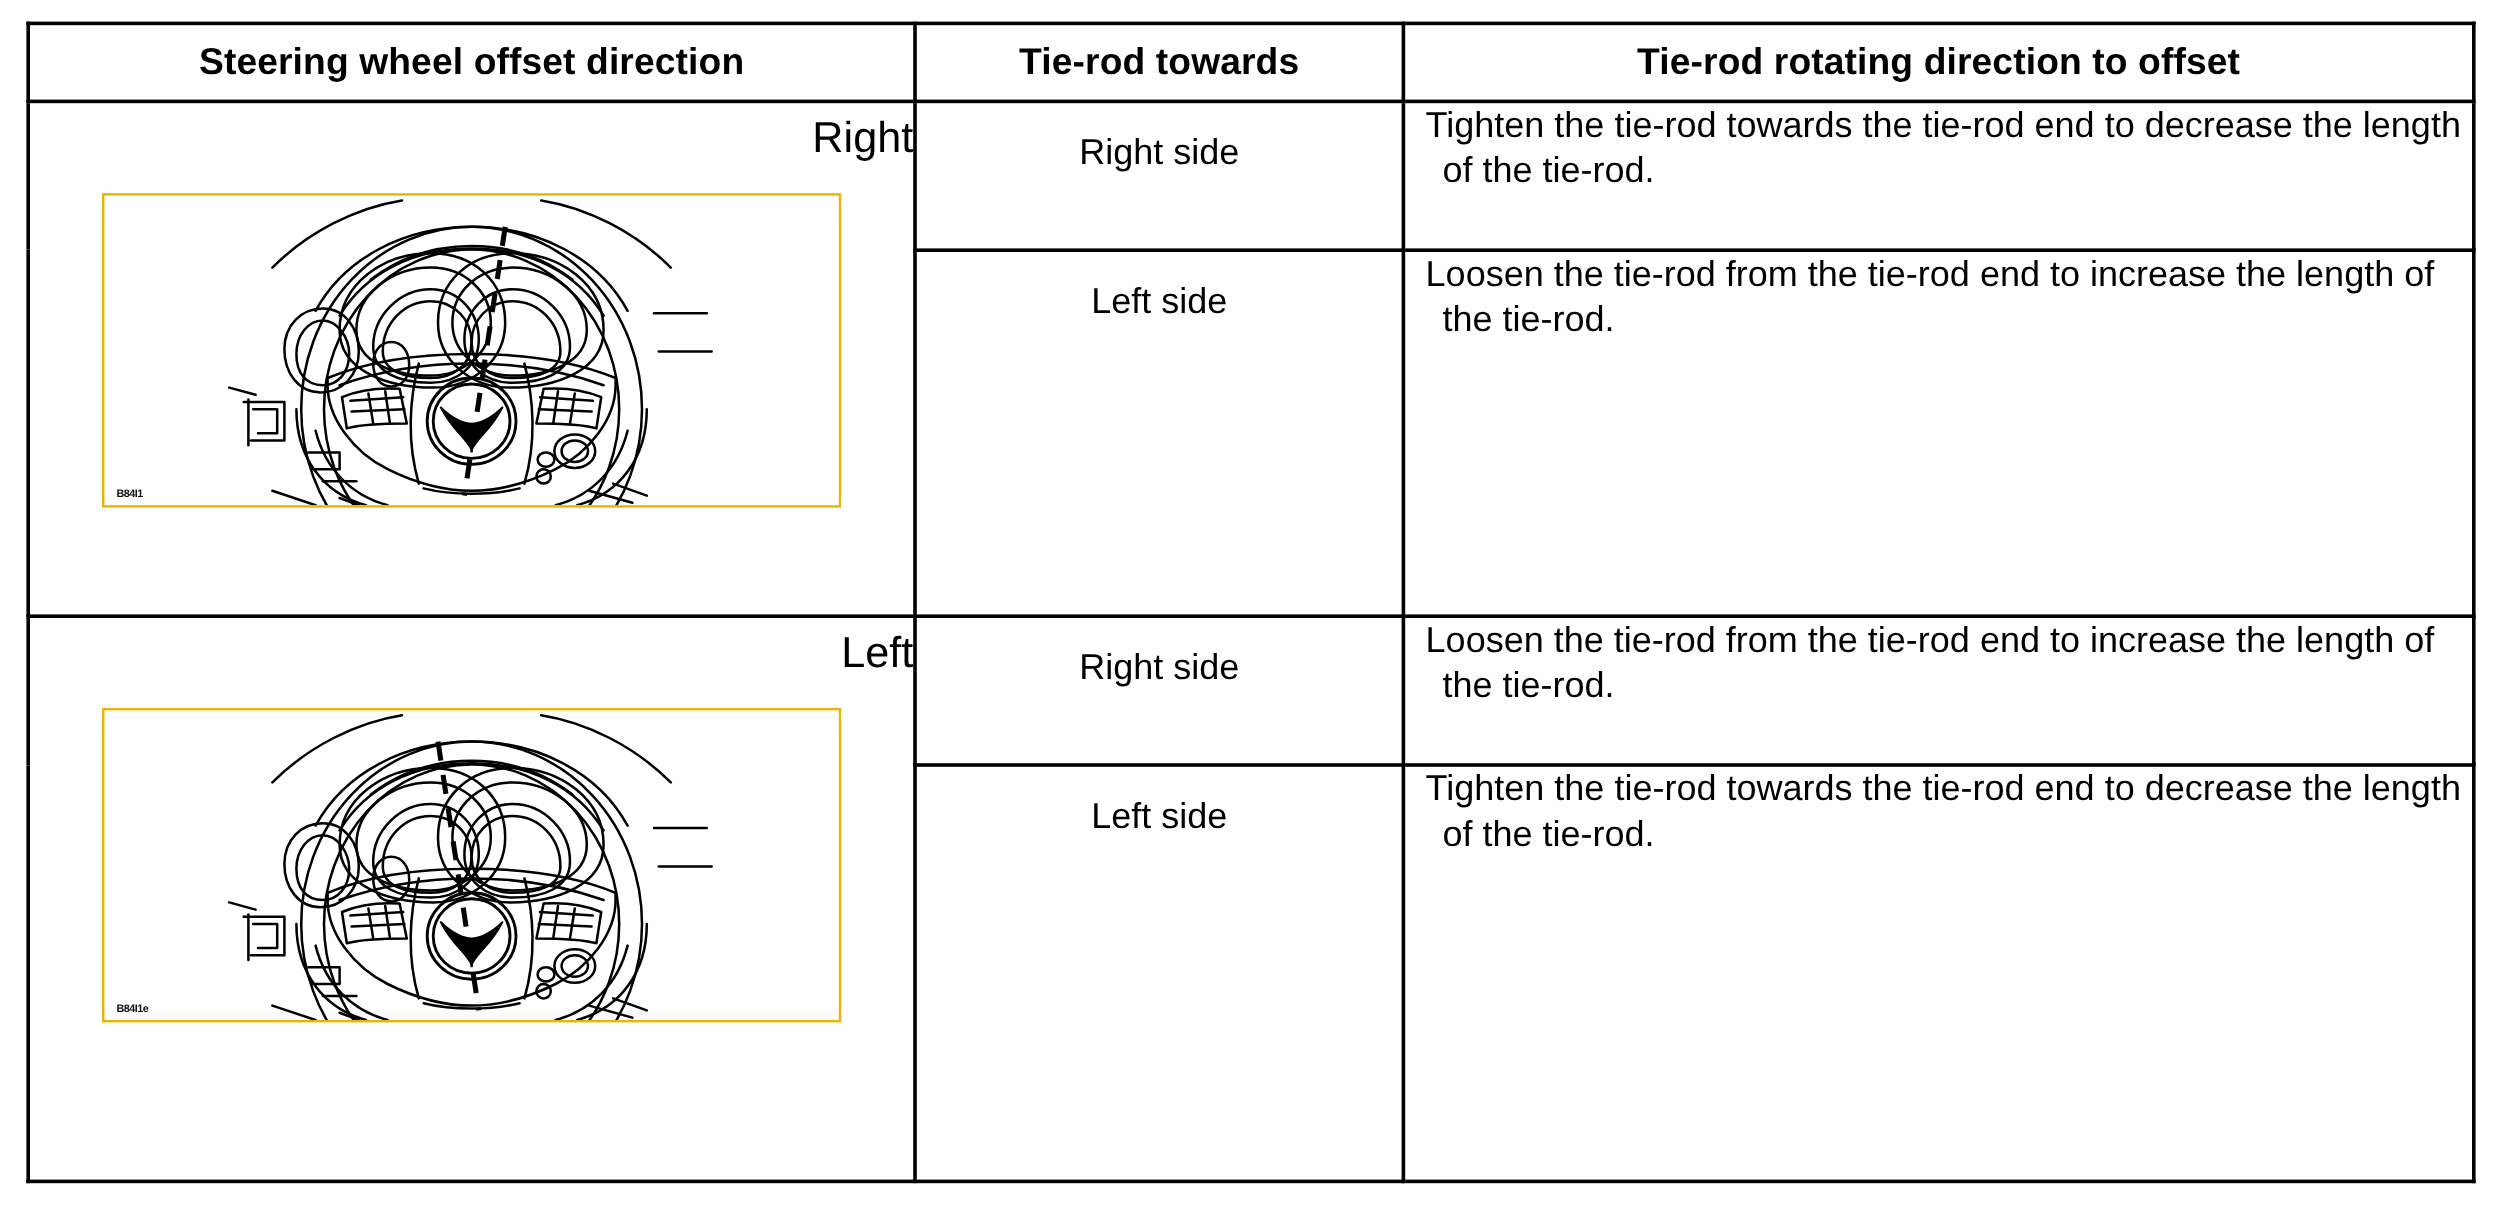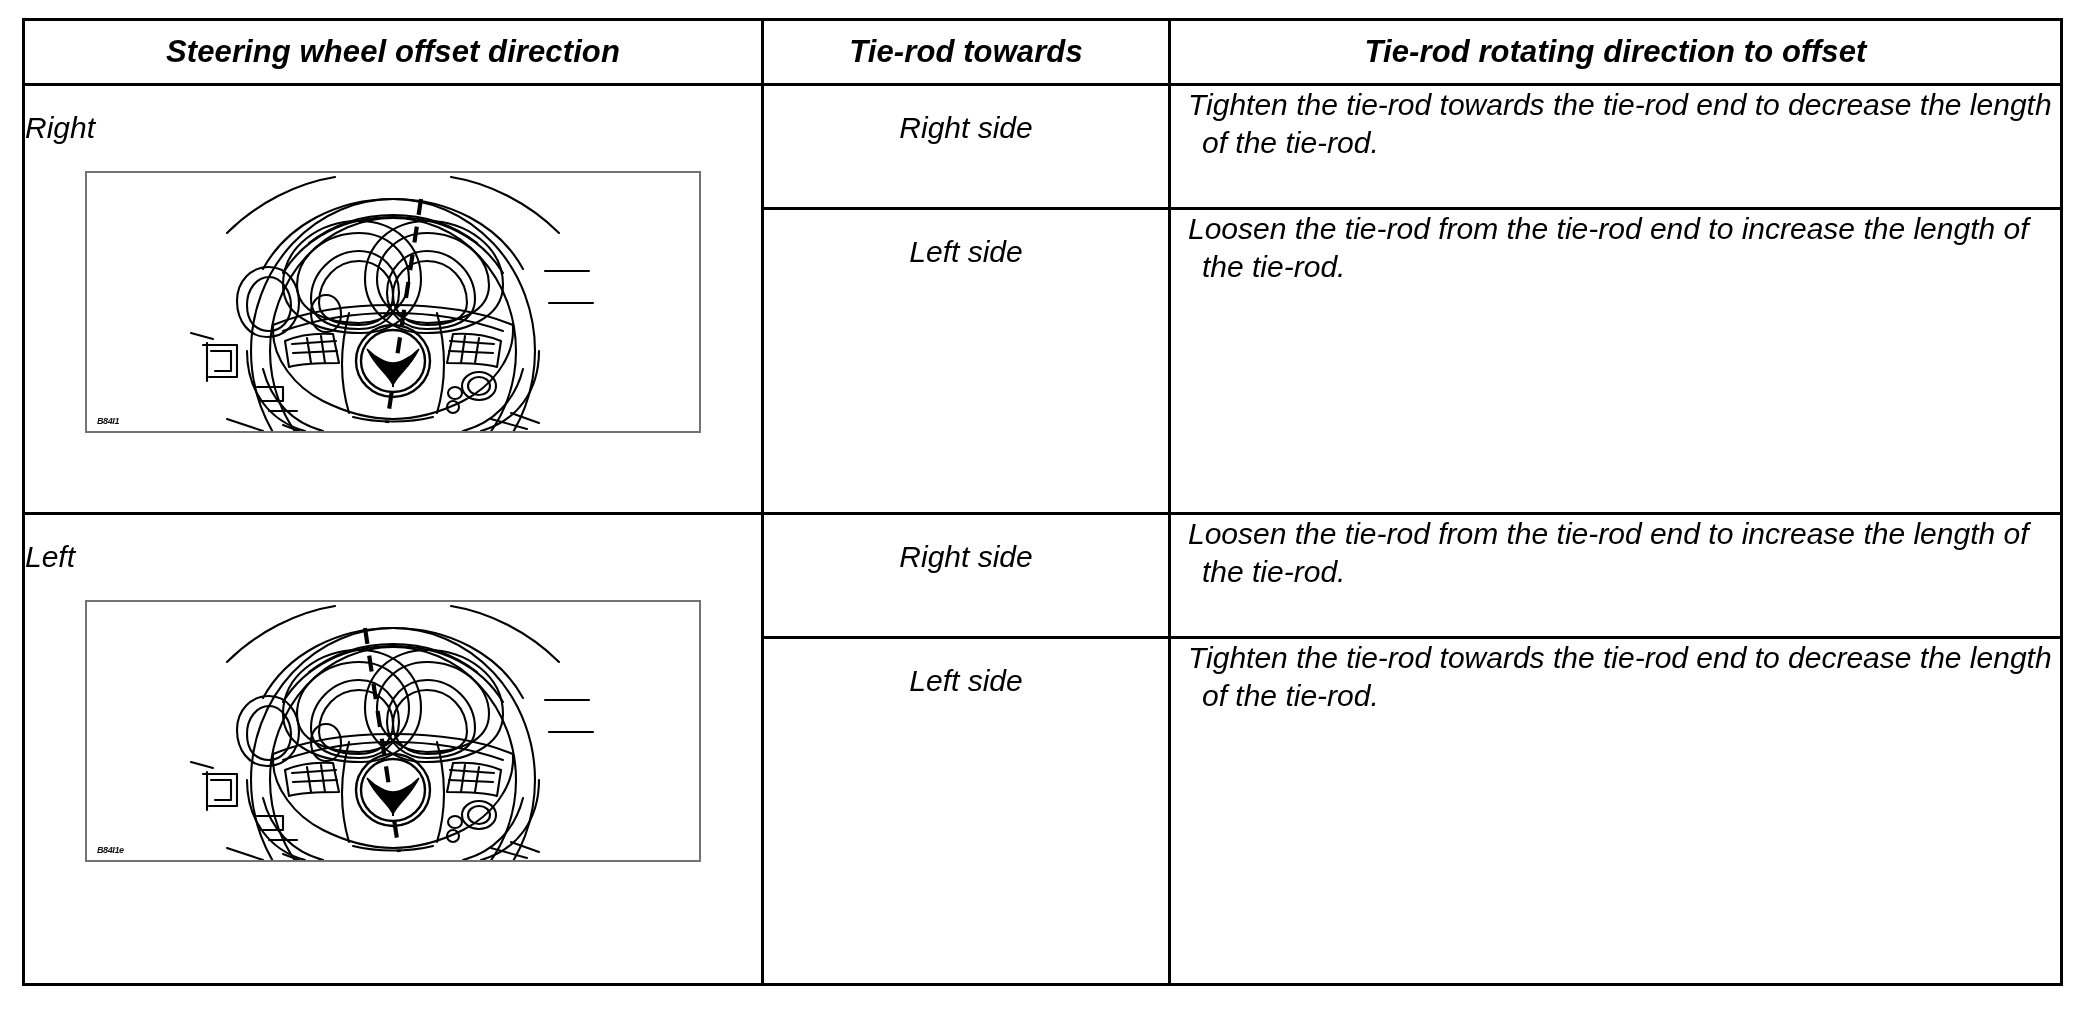--- a/index.html
+++ b/index.html
@@ -15,21 +15,20 @@
     overflow: hidden;
     position: relative;
   }
 
   #table-wrap {
     position: absolute;
     left: 22px;
     top: 18px;
     width: 1932px;
     height: 968px;
-    font-style: italic;
   }
 
   table.adjust-table {
     border-collapse: collapse;
     width: 100%;
     height: 100%;
     table-layout: fixed;
   }
 
   table.adjust-table td,
@@ -56,32 +55,32 @@
   }
 
   .hdr-text { display: block; line-height: 1.1; }
 
   
   td.dir-cell {
     text-align: center;
     vertical-align: top;
   }
   .dir-label {
-    font-size: 30px;
+    font-size: 36px;
     font-weight: normal;
     line-height: 1;
-    padding-top: 27px;
+    padding-top: 11px;
     display: block;
-    text-align: left;
+    text-align: right;
   }
   .fig-box {
     margin: 28px auto 0 auto;
     width: 616px;
     height: 262px;
-    border: 2px solid #737373;
+    border: 2px solid #eab308;
     position: relative;
     box-sizing: border-box;
     overflow: hidden;
     background: #ffffff;
   }
   .fig-box svg { display: block; position: absolute; left: 0; top: 0; }
   .fig-id {
     position: absolute;
     left: 10px;
     bottom: 5px;

